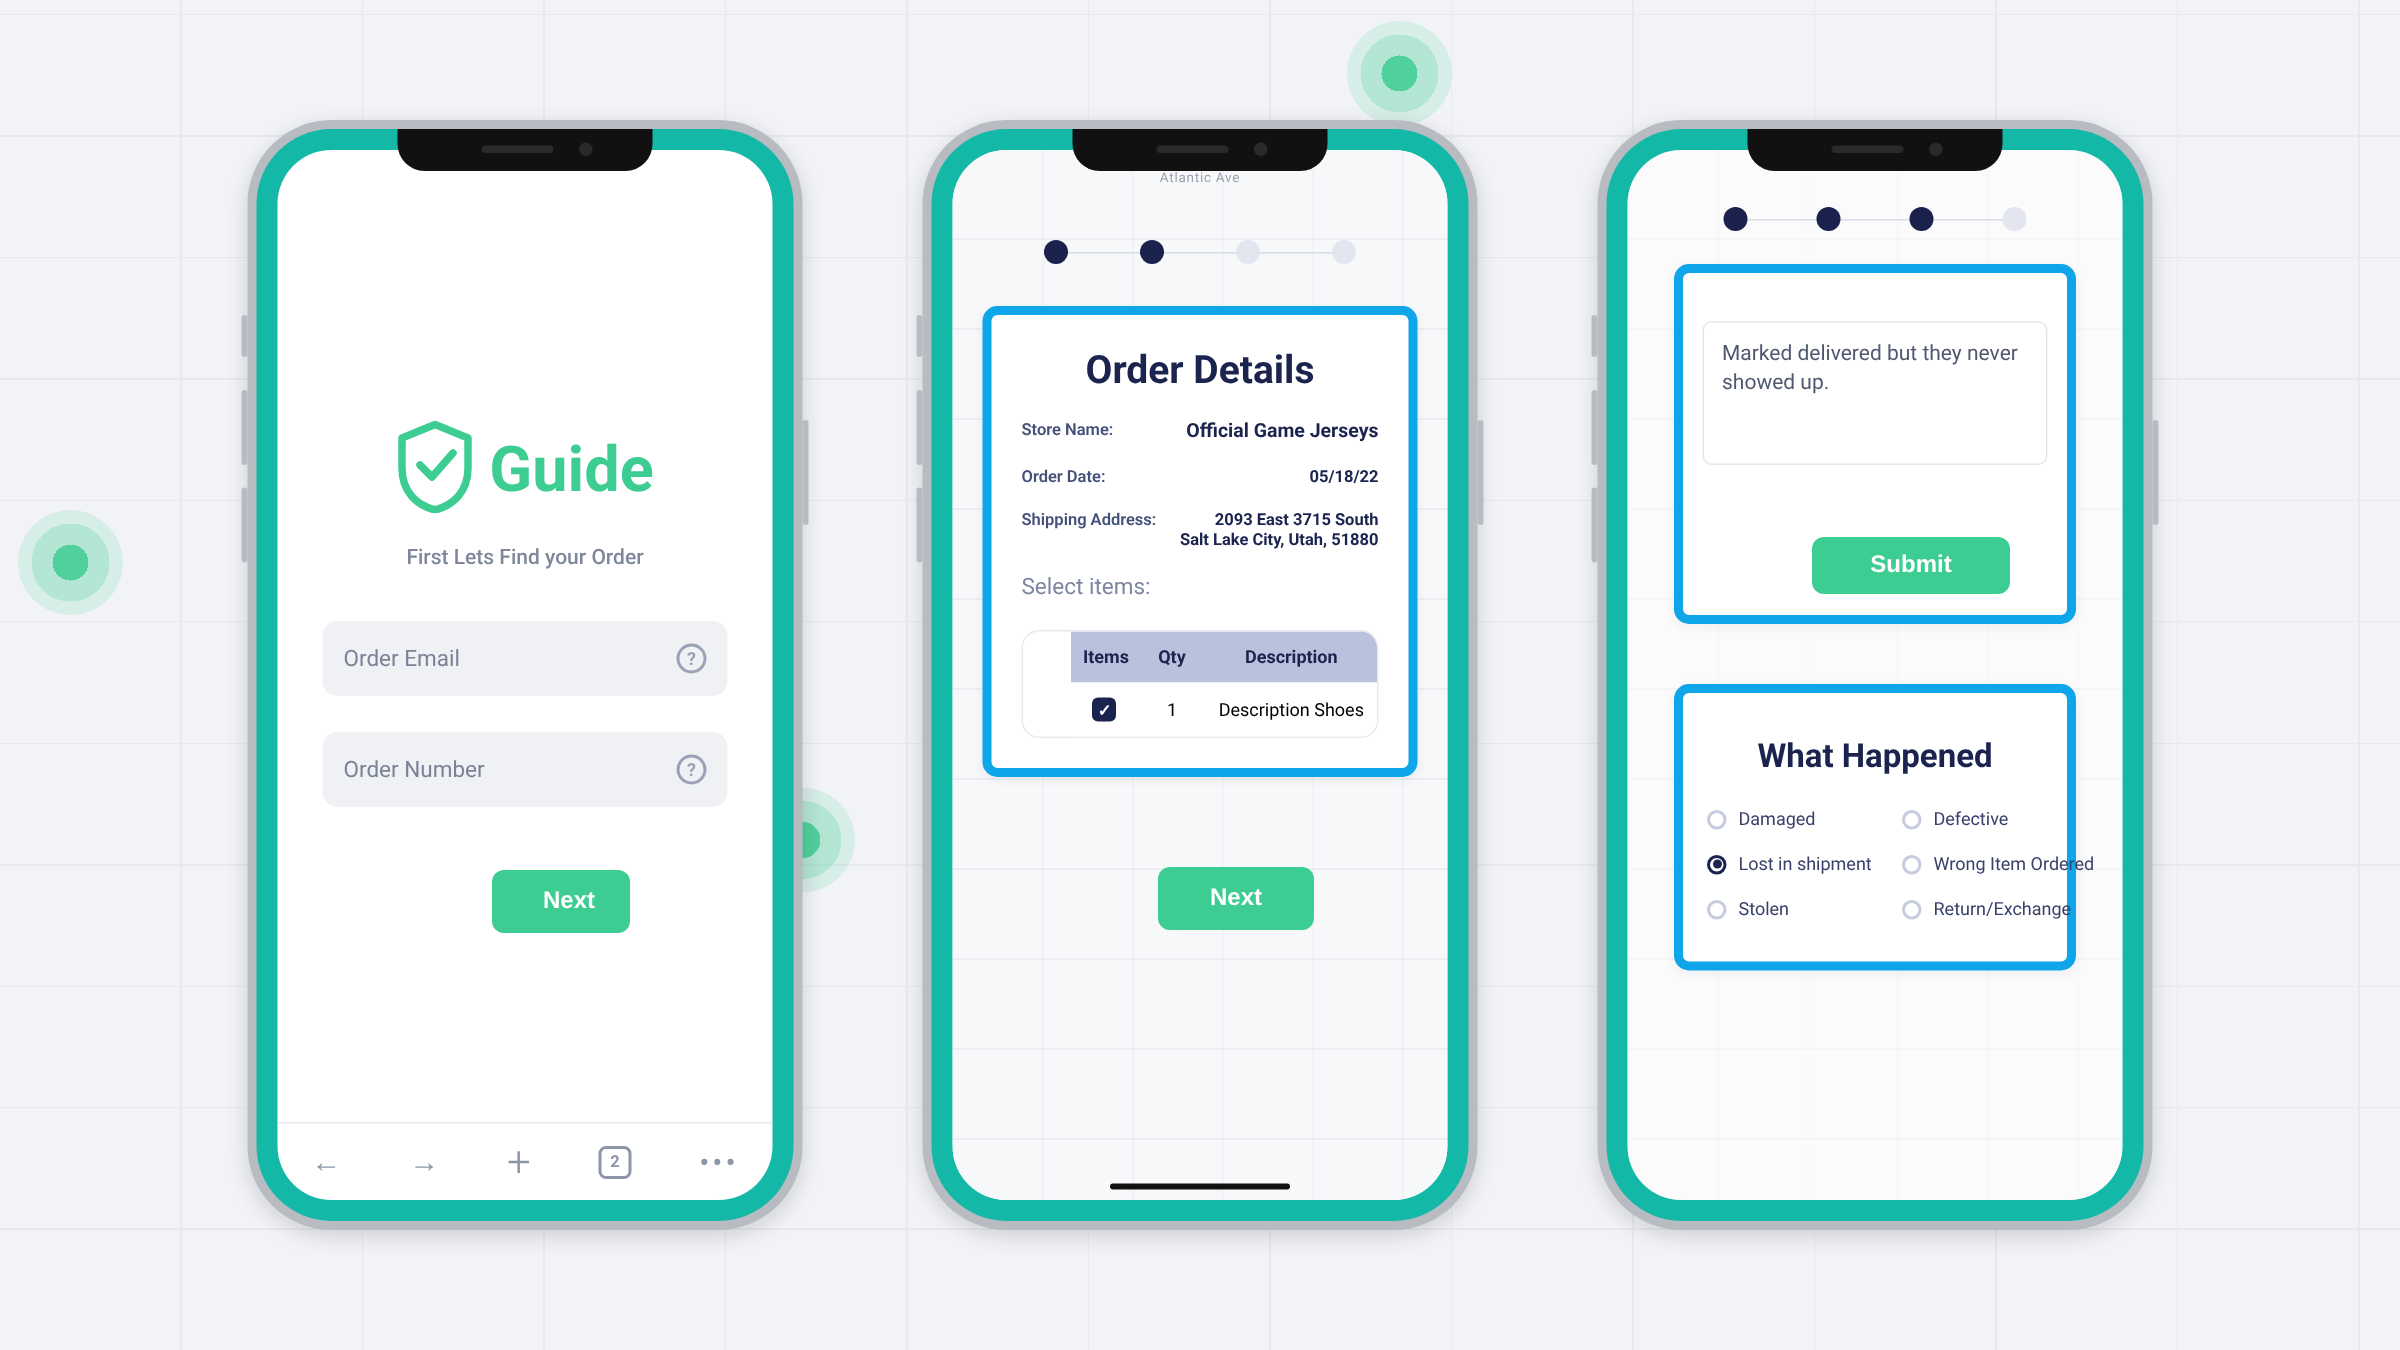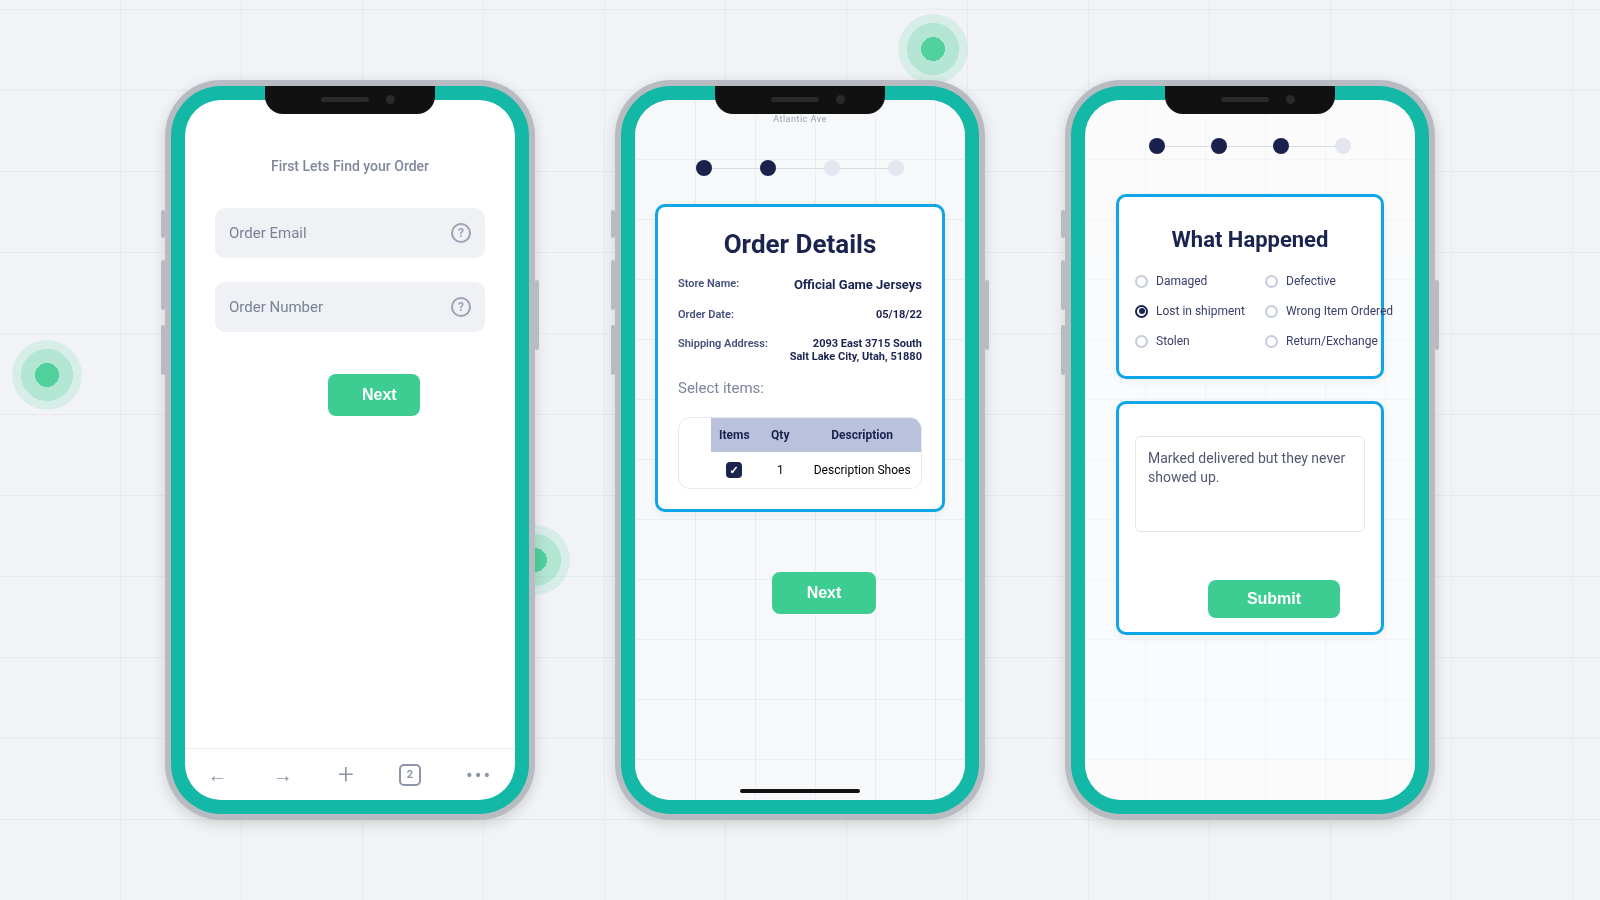--- a/index.html
+++ b/index.html
@@ -130,21 +130,21 @@
     height:1px; background:#d7dbe6; z-index:0;
   }
   .step-dot {
     width:16px; height:16px; border-radius:50%;
     background:#e3e6ef; z-index:1;
   }
   .step-dot.done { background:#1b214d; }
 
   .card {
     background:#fff;
-    border:3px solid #0ea5e9;
+    border:6px solid #0ea5e9;
     border-radius:10px;
     box-shadow: 0 2px 8px rgba(20,30,70,0.06);
     width: 290px;
     padding: 22px 20px 20px;
   }
 
   .btn-primary {
     background:#3dcd93;
     color:#fff;
     border:none;
@@ -238,20 +238,29 @@
   <div class="phone-frame">
     <div class="btn-side btn-mute"></div>
     <div class="btn-side btn-volup"></div>
     <div class="btn-side btn-voldn"></div>
     <div class="btn-side btn-power"></div>
     <div class="phone-inner-bezel">
       <div class="notch"></div>
       <div class="phone-screen">
         <div class="screen-content">
 
+          <div class="logo-row">
+            <span>
+              <svg width="52" height="62" viewBox="0 0 52 62">
+                <path d="M26 3 L48 12 V32 C48 48 38 57 26 60 C14 57 4 48 4 32 V12 Z" fill="none" stroke="#3dcd93" stroke-width="5" stroke-linejoin="round"></path>
+                <path d="M16 30 L24 38 L38 22" fill="none" stroke="#3dcd93" stroke-width="5" stroke-linecap="round" stroke-linejoin="round"></path>
+              </svg>
+            </span>
+            <span class="brand-word">Guide</span>
+          </div>
 
           <div class="subtitle">First Lets Find your Order</div>
 
           <div class="s1-inputs">
             <div class="text-field">
               <span>Order Email</span>
               <span class="help-circle">?</span>
             </div>
             <div class="text-field">
               <span>Order Number</span>
@@ -353,55 +362,55 @@
         <div class="map-bg" style="opacity:.55"></div>
         <div class="screen-content" style="padding-top:26px;">
 
           <div class="stepper" style="gap:46px;">
             <div class="step-dot done"></div>
             <div class="step-dot done"></div>
             <div class="step-dot done"></div>
             <div class="step-dot"></div>
           </div>
 
-          <div class="card" style="margin-top:40px;padding:26px 16px 28px;width:268px;">
-            <div class="s3-title">What Happened</div>
-            <div class="opts" id="s3-options">
-                <div class="opt">
-                  <span class="radio"></span>
-                  <span>Damaged</span>
-                </div>
-                <div class="opt">
-                  <span class="radio"></span>
-                  <span>Defective</span>
-                </div>
-                <div class="opt">
-                  <span class="radio sel"></span>
-                  <span>Lost in shipment</span>
-                </div>
-                <div class="opt">
-                  <span class="radio"></span>
-                  <span>Wrong Item Ordered</span>
-                </div>
-                <div class="opt">
-                  <span class="radio"></span>
-                  <span>Stolen</span>
-                </div>
-                <div class="opt">
-                  <span class="radio"></span>
-                  <span>Return/Exchange</span>
-                </div>
-              </div>
-          </div>
-
           <div class="card" style="margin-top:22px;width:268px;padding:14px;display:flex;flex-direction:column;align-items:center;">
             <div class="note-box">Marked delivered but they never showed up.</div>
             <button class="btn-primary" style="margin-top:48px;width:132px;padding:10px 0;">
               <span>Submit</span>
             </button>
           </div>
 
+          <div class="card" style="margin-top:40px;padding:26px 16px 28px;width:268px;">
+            <div class="s3-title">What Happened</div>
+            <div class="opts" id="s3-options">
+                <div class="opt">
+                  <span class="radio"></span>
+                  <span>Damaged</span>
+                </div>
+                <div class="opt">
+                  <span class="radio"></span>
+                  <span>Defective</span>
+                </div>
+                <div class="opt">
+                  <span class="radio sel"></span>
+                  <span>Lost in shipment</span>
+                </div>
+                <div class="opt">
+                  <span class="radio"></span>
+                  <span>Wrong Item Ordered</span>
+                </div>
+                <div class="opt">
+                  <span class="radio"></span>
+                  <span>Stolen</span>
+                </div>
+                <div class="opt">
+                  <span class="radio"></span>
+                  <span>Return/Exchange</span>
+                </div>
+              </div>
+          </div>
+
         </div>
       </div>
     </div>
   </div>
 
 </div>
 
 </body></html>

